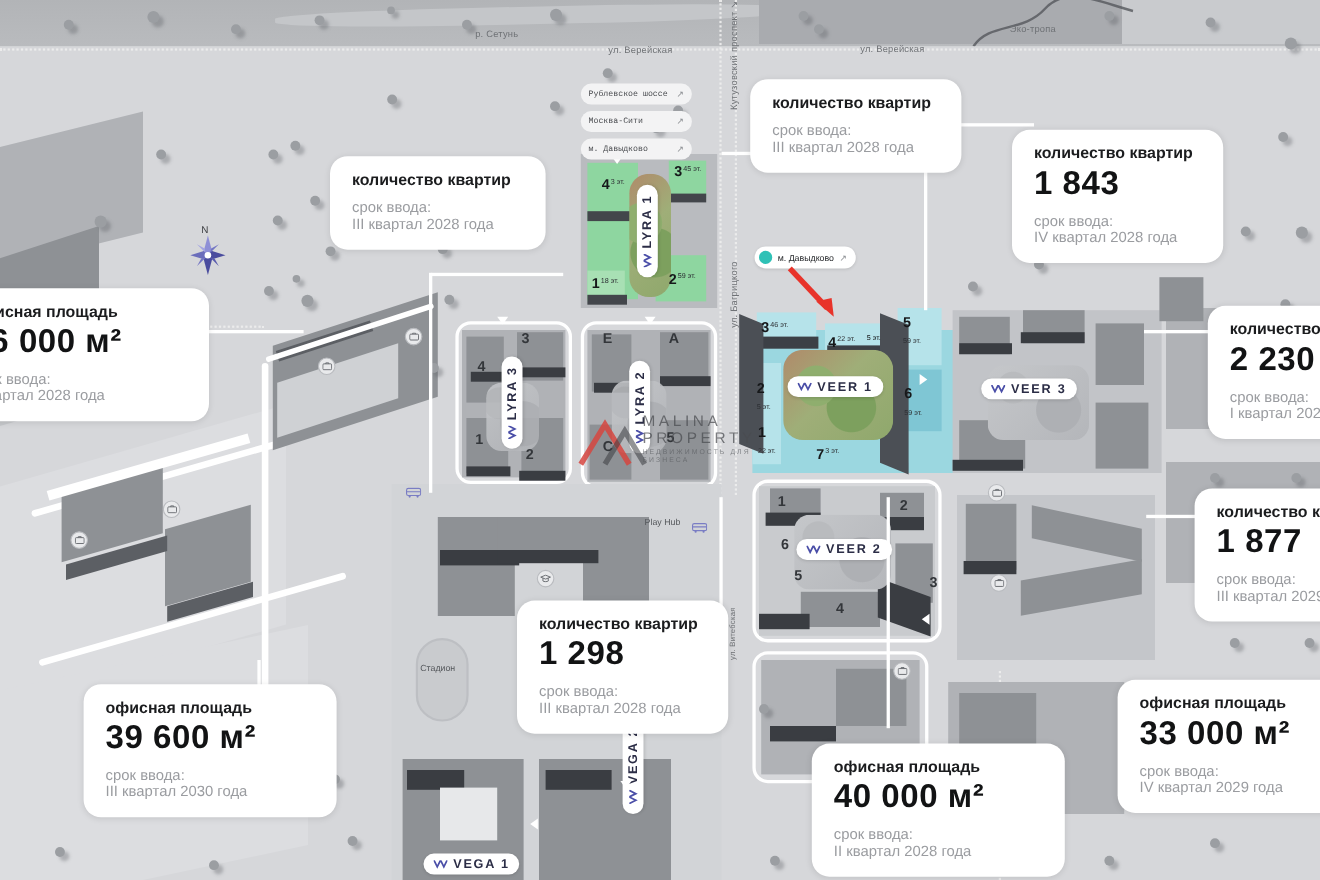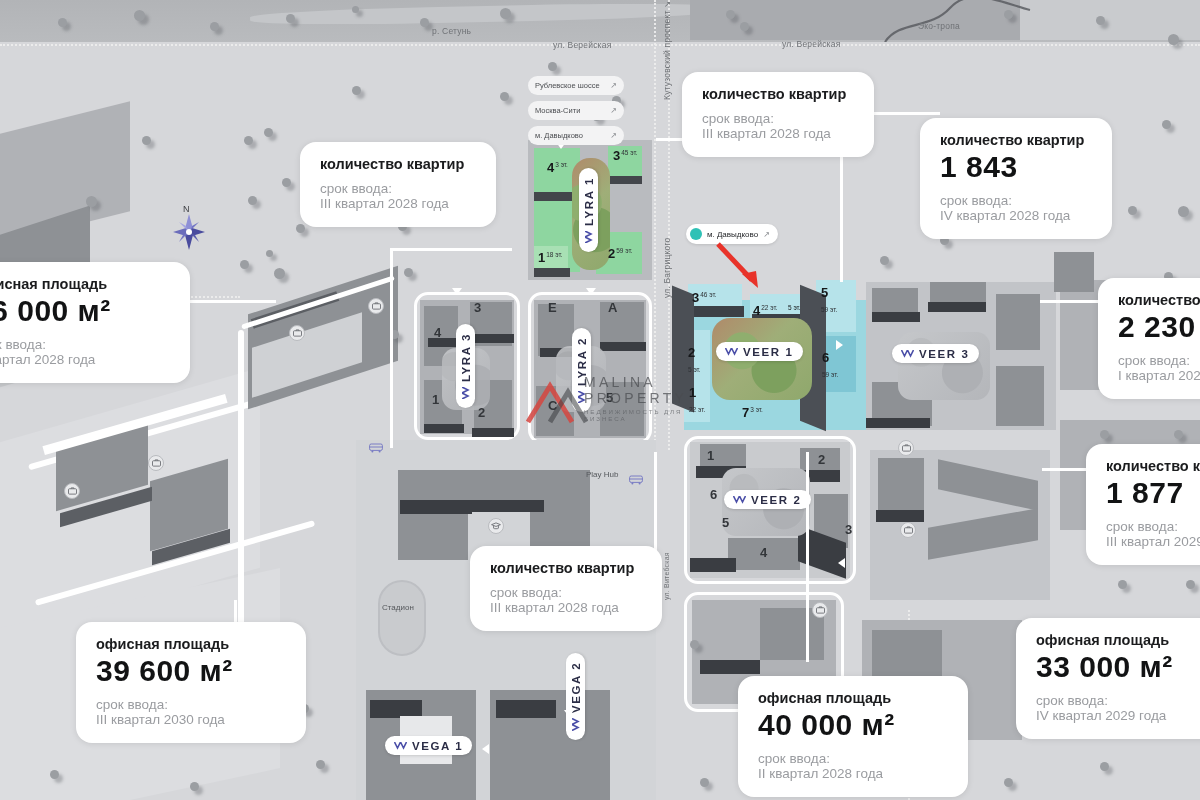--- a/index.html
+++ b/index.html
@@ -115,21 +115,21 @@
   .chip-stack {
     position:absolute; left:528px; top:76px;
     display:flex; flex-direction:column; gap:6px;
   }
   .chip {
     background:#f3f3f4; border-radius:11px;
     height:19px; min-width:96px;
     display:flex; align-items:center; justify-content:space-between;
     padding:0 7px; gap:8px;
   }
-  .chip .t { font-size:7.5px; color:#4b4d51; white-space:nowrap; }
+  .chip .t { font-size:7.5px; color:#4b4d51; white-space:nowrap;font-family:Liberation Mono, monospace; }
   .chip .a { font-size:8px; color:#8a8d91; }
 
   .metro-chip {
     position:absolute; left:686px; top:224px;
     background:#fff; border-radius:11px; height:20px;
     display:flex; align-items:center; gap:5px; padding:0 8px 0 4px;
     box-shadow:0 1px 3px rgba(0,0,0,.12);
   }
   .metro-dot {
     width:12px; height:12px; border-radius:50%; background:#2fc1b6;
@@ -462,21 +462,21 @@
   <div class="blk roof" style="left:400px;top:500px;width:72px;height:14px;"></div>
   <div class="blk roof" style="left:452px;top:500px;width:92px;height:12px;"></div>
 
   <div style="position:absolute;left:378px;top:580px;width:48px;height:76px;border-radius:26px;background:#c9cbce;border:2px solid #bdbfc3;"></div>
   <div class="poi-label" style="left:382px;top:603px;">Стадион</div>
   <div class="poi-label" style="left:586px;top:470px;">Play Hub</div>
 
   <div class="blk dd" style="left:366px;top:690px;width:110px;height:110px;"></div>
   <div class="blk roof" style="left:370px;top:700px;width:52px;height:18px;"></div>
   <div class="blk ll" style="left:400px;top:716px;width:52px;height:48px;"></div>
-  <div class="bbadge" style="left:385px;top:736px;">
+  <div class="bbadge" style="left:385px;top:776px;">
     <svg class="logo-v" width="13" height="8" viewBox="0 0 12 8">
       <path d="M0 0 L3 6 L6 0 L9 6 L12 0" stroke="#4b4fa8" stroke-width="1.6" fill="none"></path>
     </svg>
     <span class="nm">VEGA 1</span>
   </div>
   <div class="blk dd" style="left:490px;top:690px;width:120px;height:110px;"></div>
   <div class="blk roof" style="left:496px;top:700px;width:60px;height:18px;"></div>
   <div class="bbadge vert" style="left:566px;top:740px;">
     <svg class="logo-v" width="13" height="8" viewBox="0 0 12 8">
       <path d="M0 0 L3 6 L6 0 L9 6 L12 0" stroke="#4b4fa8" stroke-width="1.6" fill="none"></path>
@@ -694,20 +694,21 @@
 
   <div class="card" style="left:1086px;top:444px;width:200px;">
     <div class="c-label">количество квартир</div>
     <div class="c-value">1 877</div>
     <div class="c-sub1">срок ввода:</div>
     <div class="c-sub2">III квартал 2029 года</div>
   </div>
 
   <div class="card" style="left:470px;top:546px;width:192px;">
     <div class="c-label">количество квартир</div>
+    <div class="c-value">1 298</div>
     <div class="c-sub1">срок ввода:</div>
     <div class="c-sub2">III квартал 2028 года</div>
   </div>
 
   <div class="card" style="left:76px;top:622px;width:230px;">
     <div class="c-label">офисная площадь</div>
     <div class="c-value">39 600 м²</div>
     <div class="c-sub1">срок ввода:</div>
     <div class="c-sub2">III квартал 2030 года</div>
   </div>

